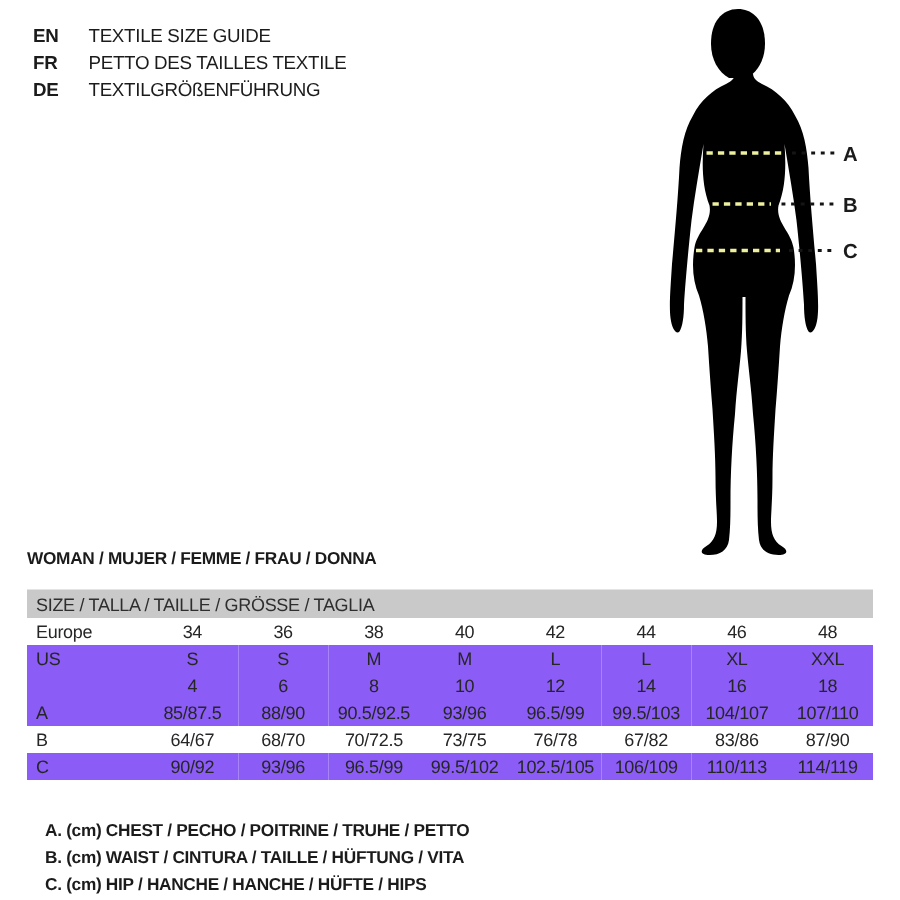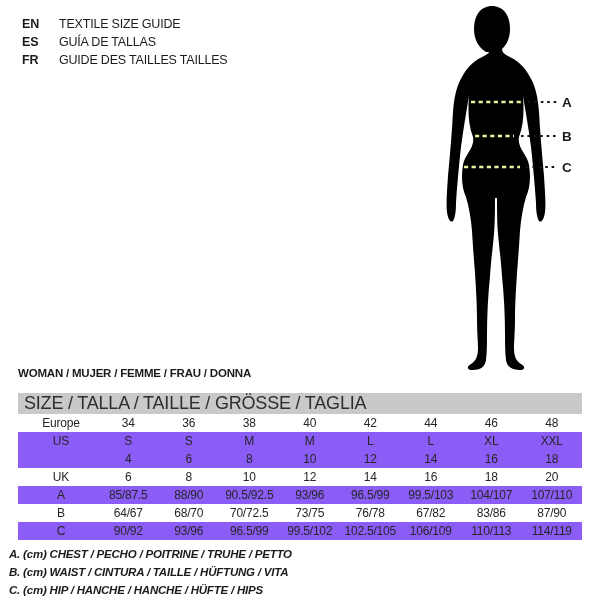--- a/index.html
+++ b/index.html
@@ -14,50 +14,50 @@
   .lang-label{font-size:12.5px;font-weight:400;letter-spacing:-0.2px;white-space:nowrap;}
   
   .figure-svg{position:absolute;left:440px;top:0;}
   .figure-svg text{font-family:"Liberation Sans", sans-serif;font-size:13.5px;font-weight:600;fill:#1b1b1b;}
   
   .section-title{position:absolute;left:18px;top:367px;font-size:11.5px;font-weight:700;letter-spacing:-0.2px;}
   
   .size-table{position:absolute;left:18px;top:393px;width:564px;border-collapse:collapse;table-layout:fixed;}
   .size-table th.table-title{
     background:#c9c9c9;height:19px;text-align:left;padding:0 0 0 6px;
-    font-size:18px;font-weight:400;color:#2e2e2e;letter-spacing:-0.2px;
+    font-size:12px;font-weight:400;color:#2e2e2e;letter-spacing:-0.2px;
   }
   .size-table td{
     height:18px;padding:0;text-align:center;font-size:12px;font-weight:400;
     color:#262626;letter-spacing:-0.2px;white-space:nowrap;
   }
-  .size-table td.row-label{text-align:center;padding-left:6px;}
+  .size-table td.row-label{text-align:left;padding-left:6px;}
   .size-table col.label-col{width:80px;}
   .size-table tr.shaded{background:#8b5cf6;}
   
-  .legend{position:absolute;left:9px;top:545px;font-style:italic;}
+  .legend{position:absolute;left:30px;top:545px;}
   .legend-line{height:18px;display:flex;align-items:center;font-size:11.5px;font-weight:700;letter-spacing:-0.2px;white-space:nowrap;}
 </style>
 </head>
 <body>
 
 <div class="canvas">
 
   <div class="lang-list">
     <div class="lang-row">
       <span class="lang-code">EN</span>
       <span class="lang-label">TEXTILE SIZE GUIDE</span>
     </div>
     <div class="lang-row">
-      <span class="lang-code">ES</span>
-      <span class="lang-label">GUÍA DE TALLAS</span>
+      <span class="lang-code">FR</span>
+      <span class="lang-label">PETTO DES TAILLES TEXTILE</span>
     </div>
     <div class="lang-row">
-      <span class="lang-code">FR</span>
-      <span class="lang-label">GUIDE DES TAILLES TAILLES</span>
+      <span class="lang-code">DE</span>
+      <span class="lang-label">TEXTILGRÖßENFÜHRUNG</span>
     </div>
   </div>
 
   <svg class="figure-svg" width="160" height="375" viewBox="0 0 160 375">
     <g fill="#000000">
       <path d="M52,6 C63,6 70,15 70,29 C70,40 65,48 58,52 L46,52 C39,48 34,40 34,29 C34,15 41,6 52,6 Z"></path>
       <path d="M44,56
            C35,60 27,67 22,77
            C16,87 14,99 13,112
            C12,132 10,154 8,176
@@ -165,31 +165,20 @@
       <td class="row-label"></td>
       <td>4</td>
       <td>6</td>
       <td>8</td>
       <td>10</td>
       <td>12</td>
       <td>14</td>
       <td>16</td>
       <td>18</td>
     </tr>
-    <tr>
-      <td class="row-label">UK</td>
-      <td>6</td>
-      <td>8</td>
-      <td>10</td>
-      <td>12</td>
-      <td>14</td>
-      <td>16</td>
-      <td>18</td>
-      <td>20</td>
-    </tr>
     <tr class="shaded">
       <td class="row-label">A</td>
       <td>85/87.5</td>
       <td>88/90</td>
       <td>90.5/92.5</td>
       <td>93/96</td>
       <td>96.5/99</td>
       <td>99.5/103</td>
       <td>104/107</td>
       <td>107/110</td>

